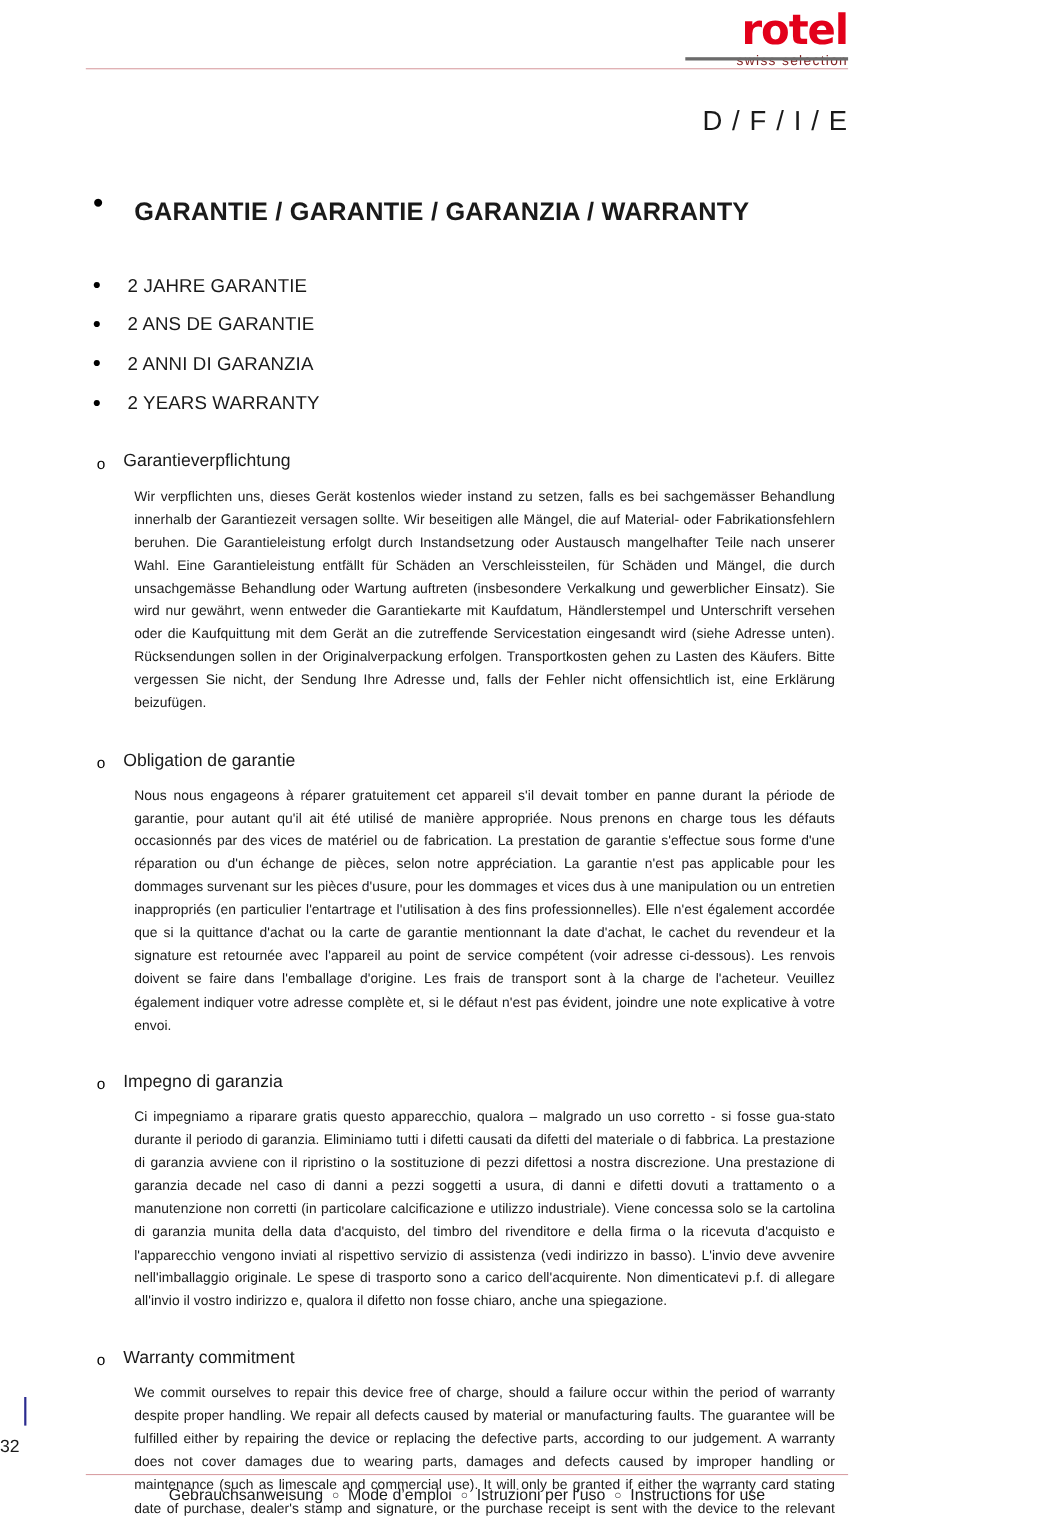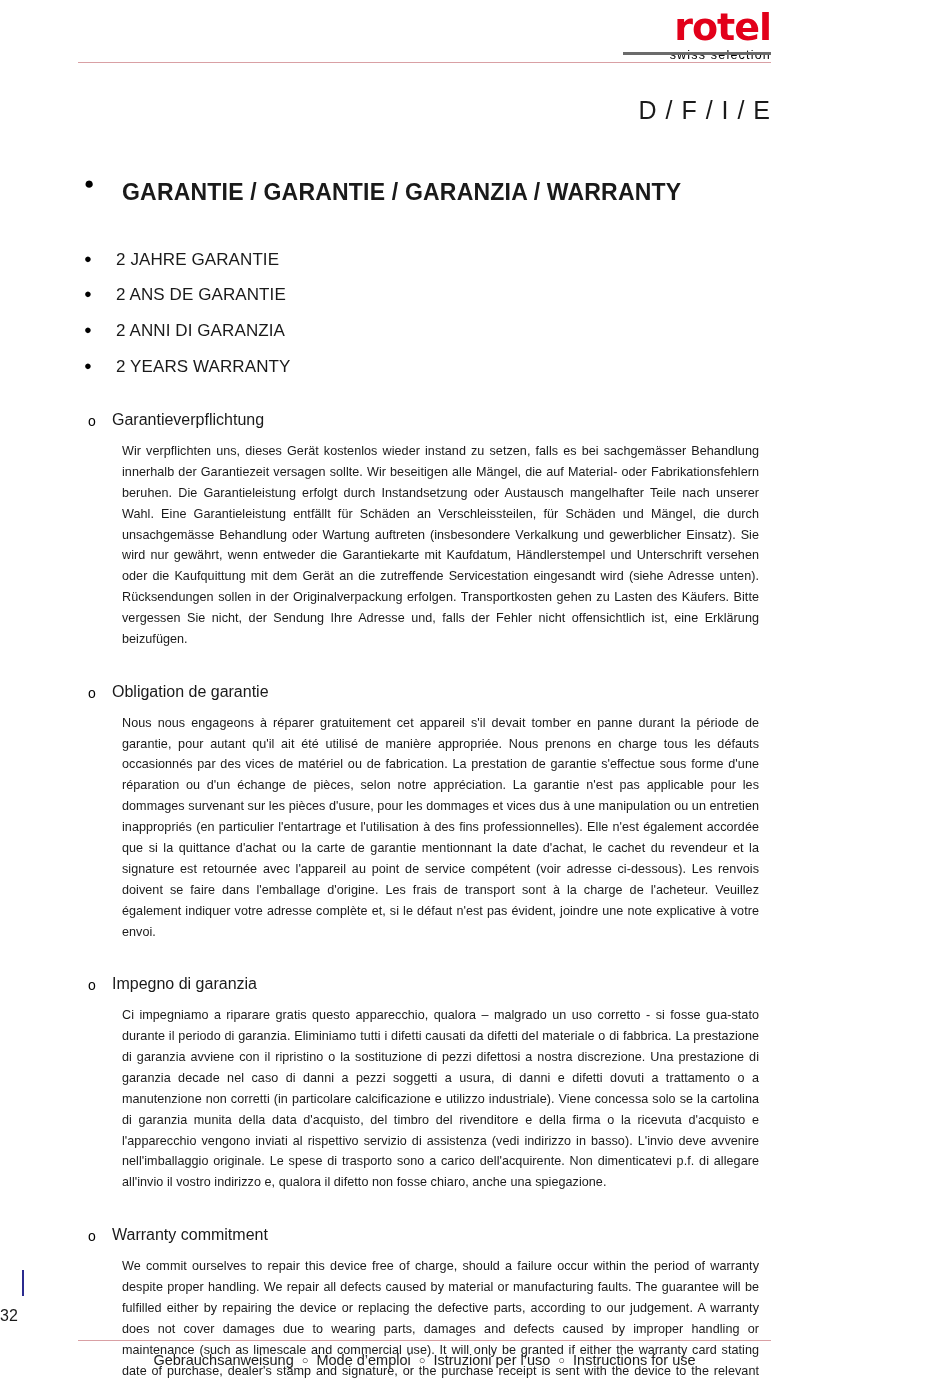--- a/index.html
+++ b/index.html
@@ -38,21 +38,21 @@
     font-family: "DejaVu Sans", sans-serif;
     font-size: 38px;
     font-weight: bold;
     color: #e2001a;
     letter-spacing: -1px;
     display: block;
   }
   .logo-sub {
     font-family: "Liberation Sans", sans-serif;
     font-size: 12.5px;
-    color: #000000;
+    color: #7f1d1d;
     letter-spacing: 1.2px;
     display: block;
     margin-top: 3px;
   }
   .logo-bar {
     position: absolute;
     right: 78px;
     top: 52px;
     width: 148px;
     height: 3px;

